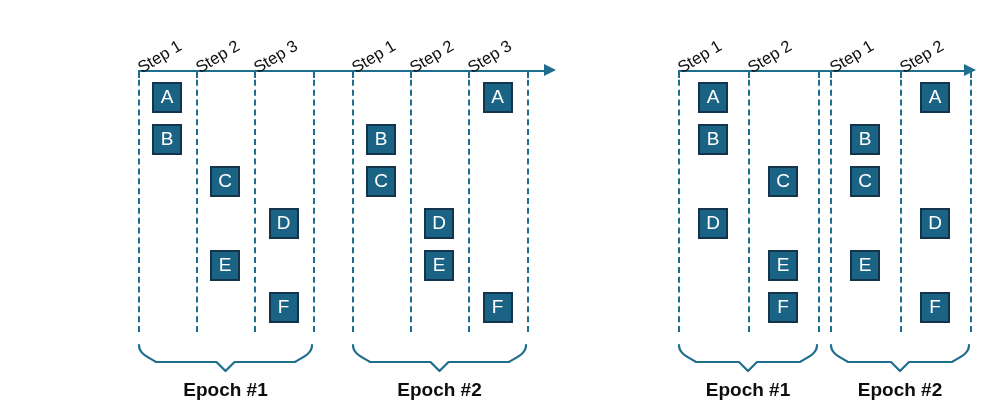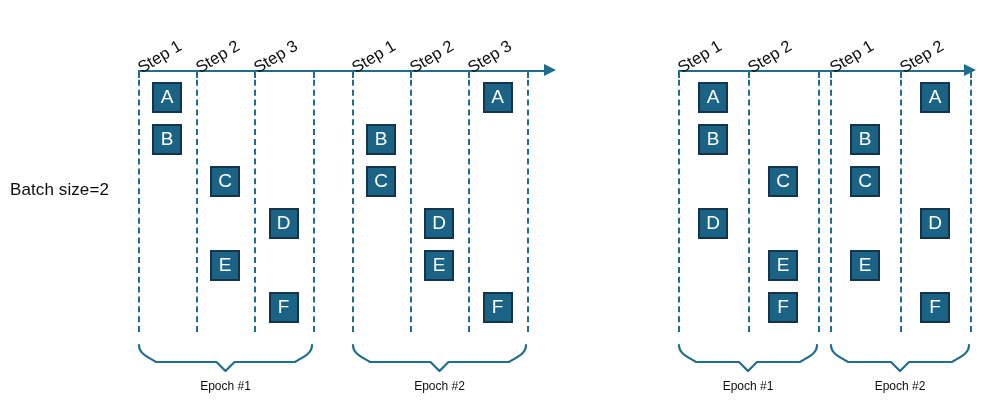--- a/index.html
+++ b/index.html
@@ -78,32 +78,32 @@
     line-height:26px;
     text-align:center;
     font-family:"Liberation Sans", sans-serif;
   }
 
   
   .brace{position:absolute;height:30px;}
   .brace svg{display:block;overflow:visible;}
   .epoch-label{
     position:absolute;
-    font-size:12px;
+    font-size:19px;
     color:#0d0d0d;
     text-align:center;
     white-space:nowrap;
+    font-weight:bold;
   }
 </style>
 </head>
 <body>
 
 <div class="canvas" id="canvas">
     <div class="group" style="left: 0px; width: 991px;">
-      <div class="batch-label" style="left: 10px; top: 180px;">Batch size=2</div>
       <div class="axis" style="left: 138px; width: 412px;"></div>
       <div class="axis-head" style="left: 544px;"></div>
       <div class="vline" style="left: 138px;"></div>
       <div class="vtick" style="left: 138px;"></div>
       <div class="step-label" style="left: 144px; top: 58px;">Step 1</div>
       <div class="box" style="left: 152px; top: 82px;">A</div>
       <div class="box" style="left: 152px; top: 124px;">B</div>
       <div class="vline" style="left: 196px;"></div>
       <div class="vtick" style="left: 196px;"></div>
       <div class="step-label" style="left: 202px; top: 58px;">Step 2</div>

